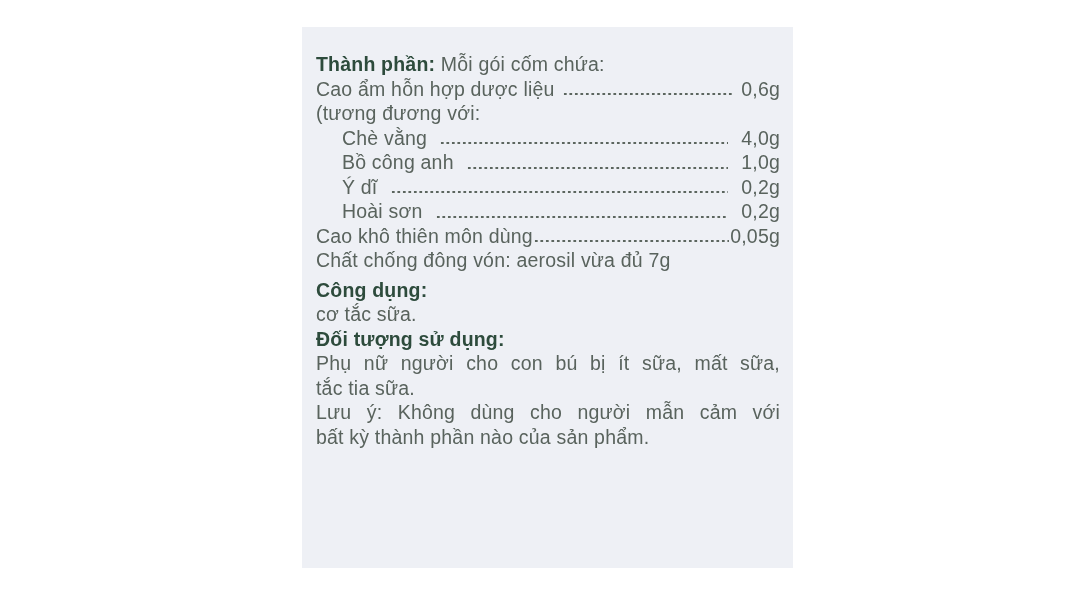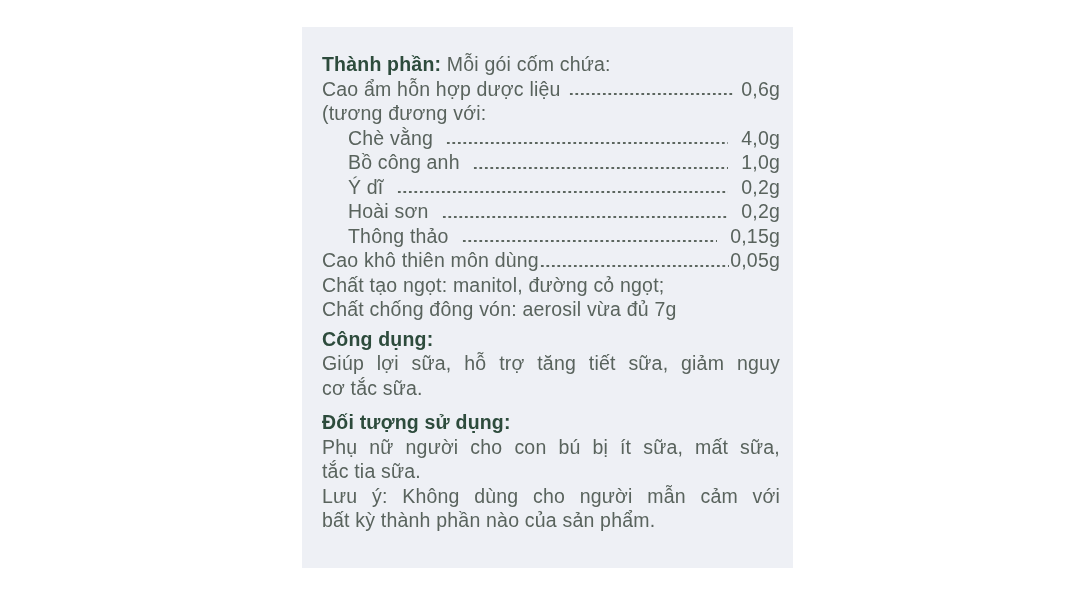--- a/index.html
+++ b/index.html
@@ -13,21 +13,21 @@
     background:#ffffff;
     font-family:"Liberation Sans","DejaVu Sans",sans-serif;
     position:relative;
     overflow:hidden;
   }
   .label-card{
     position:absolute;
     left:302px; top:27px;
     width:491px; height:541px;
     background:var(--card-bg);
-    padding:25px 13px 20px 20px;
+    padding:25px 13px 20px 14px;
     color:var(--txt);
   }
   .line{
     font-size:19.5px;
     line-height:24.5px;
     letter-spacing:0.2px;
     color:var(--txt);
   }
   .h{
     font-weight:bold;
@@ -57,21 +57,21 @@
     background-size:5.5px 6px;
     background-repeat:repeat-x;
   }
   .leader.spaced{margin:0 8px 4px 8px;}
   .indent{margin-left:26px;gap:12px;}
   .jline{
     text-align:justify;
     text-align-last:justify;
   }
   .gap-s{margin-top:5px;}
-  .gap-m{margin-top:10px;}
+  .gap-m{}
 </style>
 </head>
 <body>
 
 <div class="label-card">
 
   <div class="line">
     <span class="h">Thành phần:</span>
     <span>Mỗi gói cốm chứa:</span>
   </div>
@@ -97,37 +97,30 @@
   <div class="row indent">
     <span class="nm">Ý dĩ</span>
     <span class="leader"></span>
     <span class="val">0,2g</span>
   </div>
   <div class="row indent">
     <span class="nm">Hoài sơn</span>
     <span class="leader"></span>
     <span class="val">0,2g</span>
   </div>
-  <div class="row indent">
-    <span class="nm">Thông thảo</span>
-    <span class="leader"></span>
-    <span class="val">0,15g</span>
-  </div>
 
   <div class="row">
     <span class="nm">Cao khô thiên môn dùng</span>
     <span class="leader"></span>
     <span class="val">0,05g</span>
   </div>
 
-  <div class="line">Chất tạo ngọt: manitol, đường cỏ ngọt;</div>
   <div class="line">Chất chống đông vón: aerosil vừa đủ 7g</div>
 
   <div class="h-line gap-s">Công dụng:</div>
-  <div class="line jline">Giúp lợi sữa, hỗ trợ tăng tiết sữa, giảm nguy</div>
   <div class="line">cơ tắc sữa.</div>
 
   <div class="h-line gap-m">Đối tượng sử dụng:</div>
   <div class="line jline">Phụ nữ người cho con bú bị ít sữa, mất sữa,</div>
   <div class="line">tắc tia sữa.</div>
   <div class="line jline">Lưu ý: Không dùng cho người mẫn cảm với</div>
   <div class="line">bất kỳ thành phần nào của sản phẩm.</div>
 
 </div>
 

